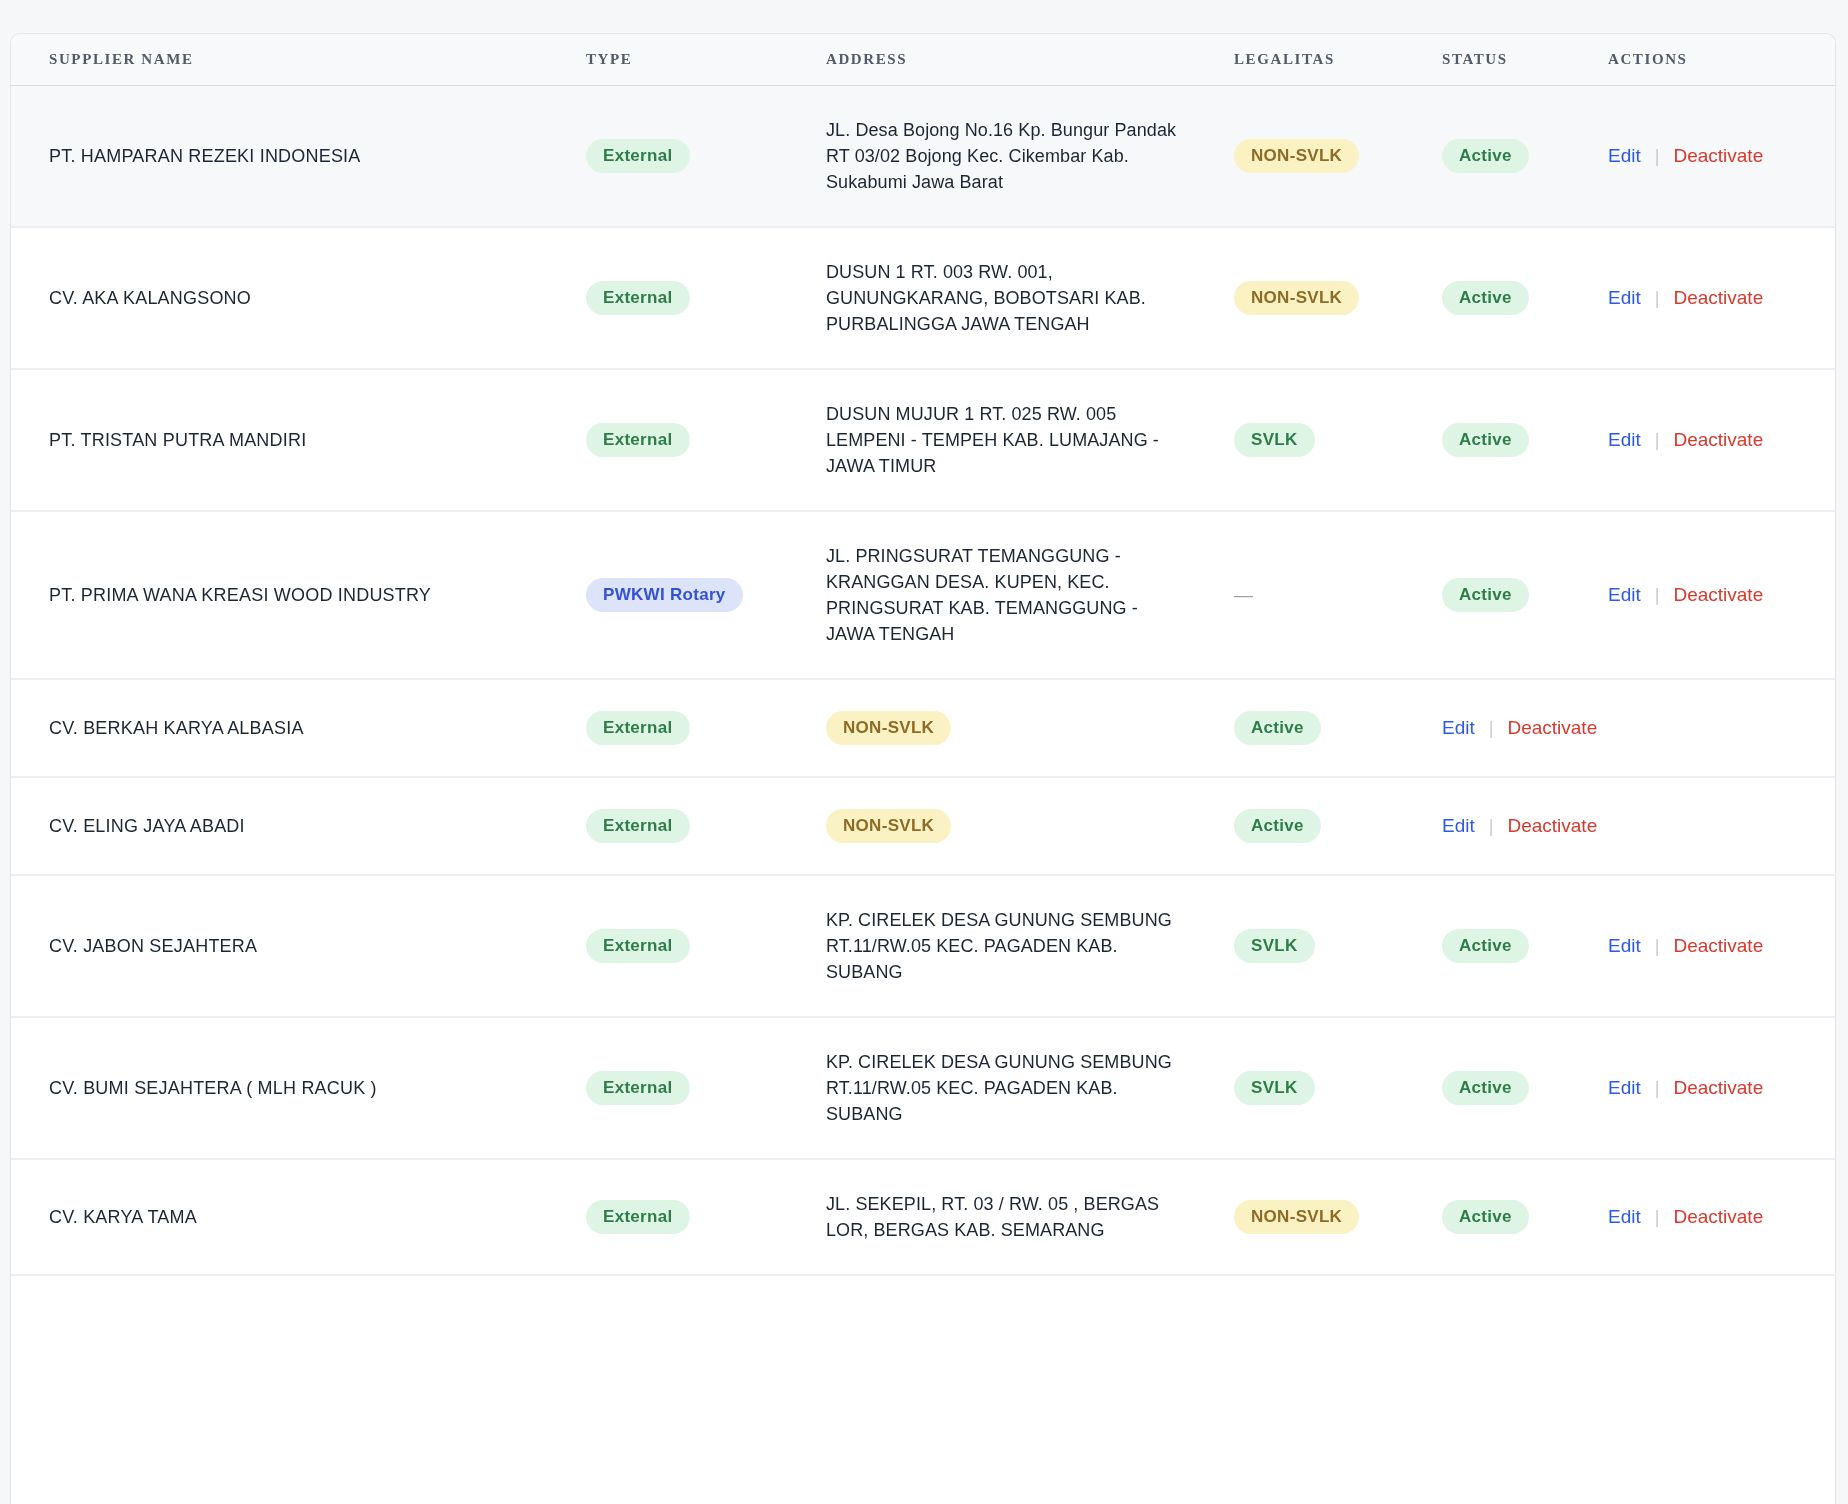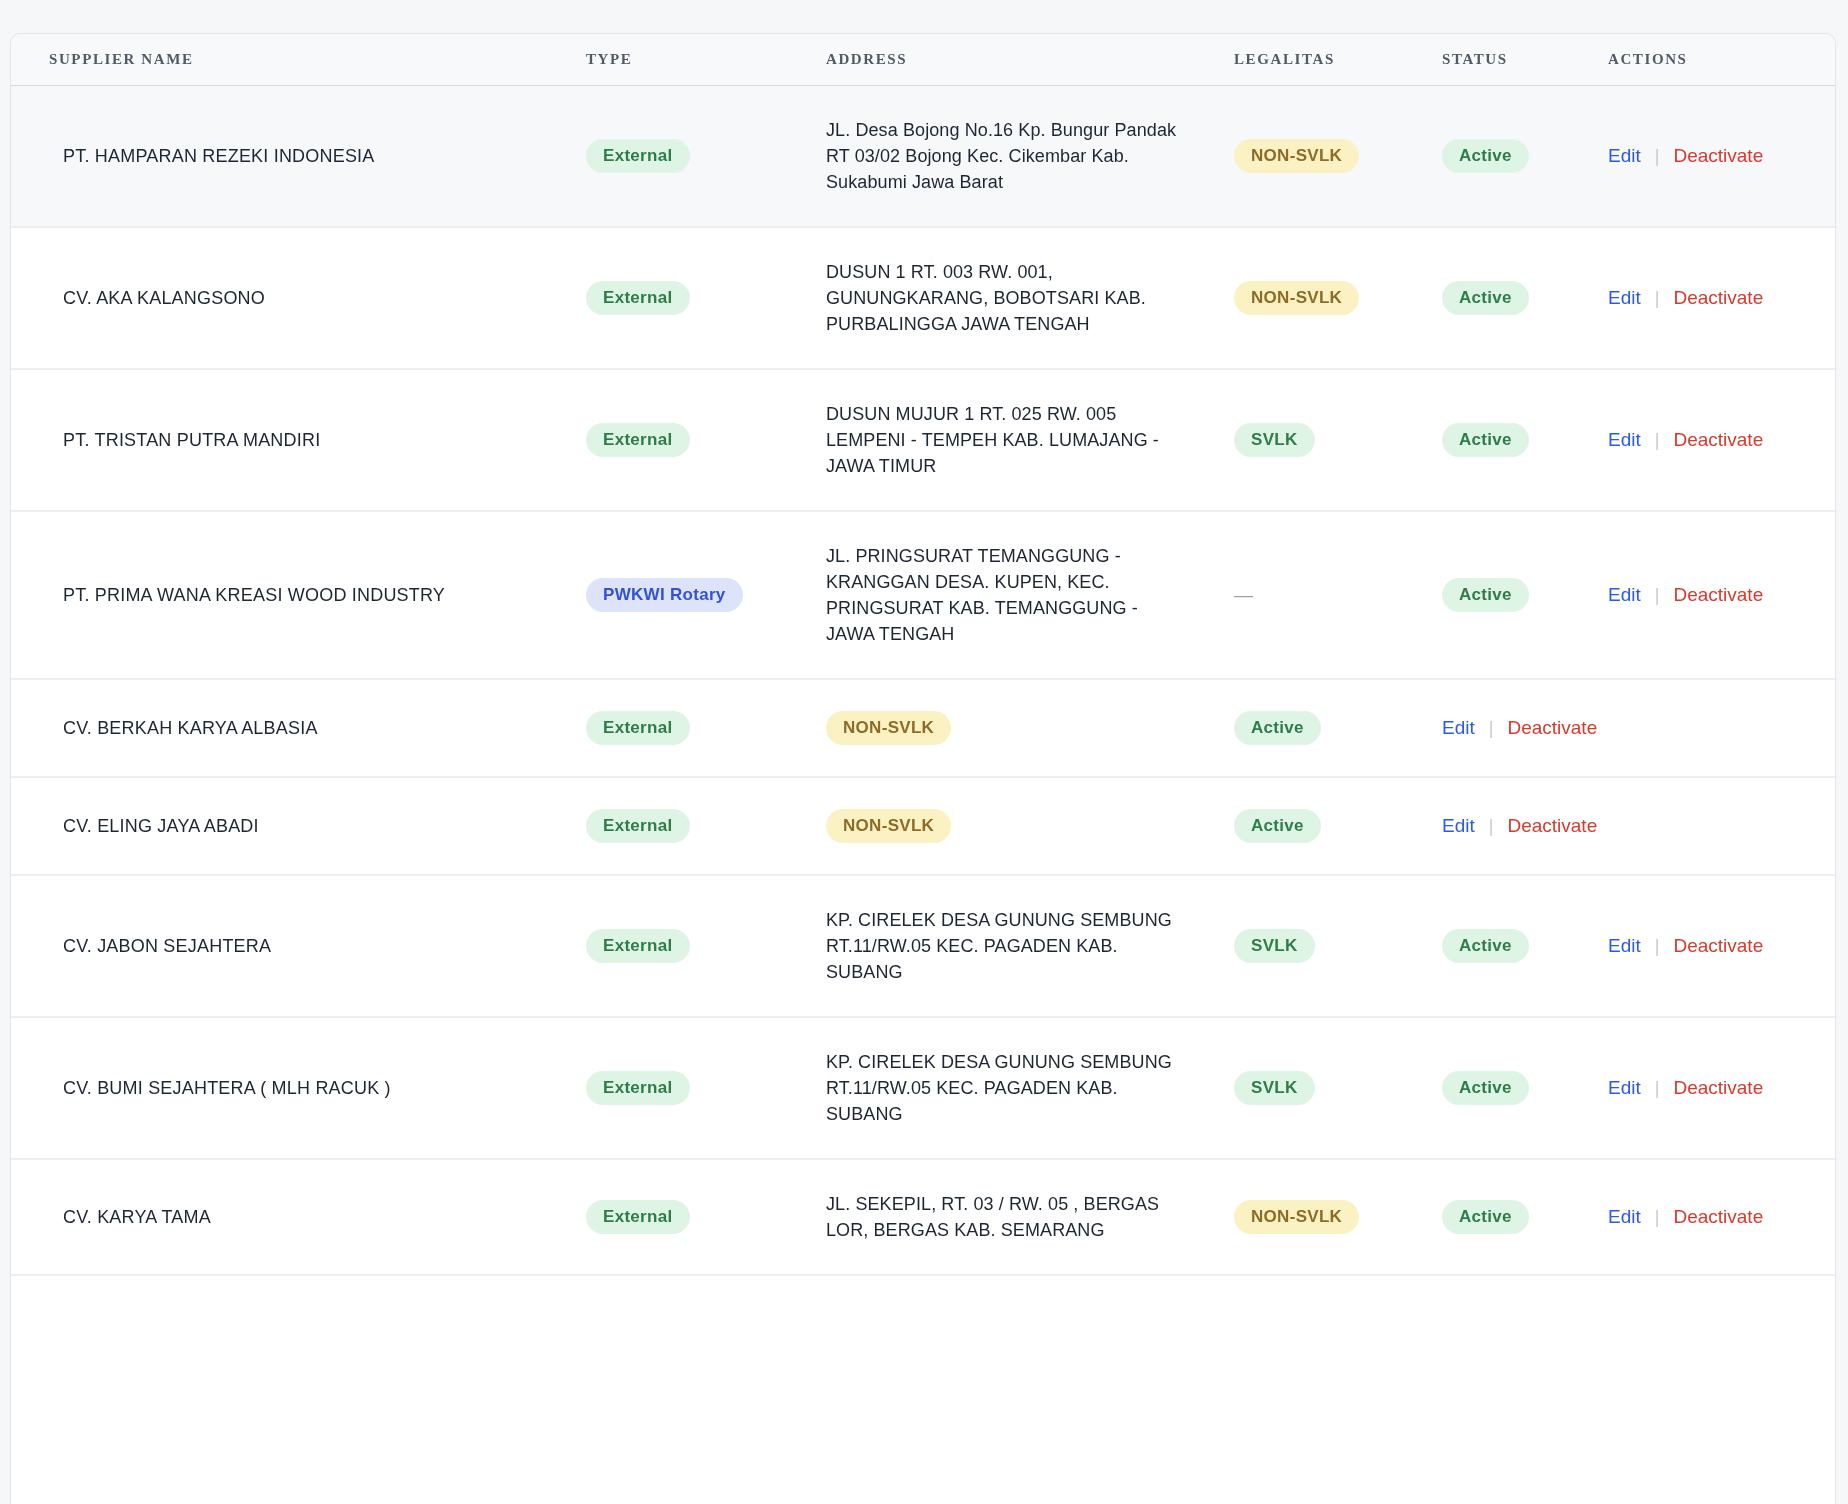--- a/index.html
+++ b/index.html
@@ -32,21 +32,21 @@
     color:var(--header-text,#515a67);
     text-transform:uppercase;white-space:nowrap;
   }
   .row{
     background:#ffffff;
     border-bottom:2px solid #eceef1;
     padding-top:31px;padding-bottom:31px;
   }
   .row.highlight{background:var(--row-hover-bg,#f7f8fa);}
   .cell{font-size:18px;color:var(--text-dark,#1d2633);}
-  .name-cell{font-weight:400;letter-spacing:.2px;padding-right:30px;margin-left:14px;}
+  .name-cell{font-weight:400;letter-spacing:.2px;padding-right:30px;}
   .address-cell{max-width:360px;line-height:26px;letter-spacing:.1px;}
   .badge{
     display:inline-block;padding:7px 17px;border-radius:19px;
     font-size:17px;font-weight:600;letter-spacing:.3px;white-space:nowrap;
   }
   .badge-green{background:var(--badge-green-bg,#def5e5);color:var(--badge-green-text,#2e7d49);text-align:right;}
   .badge-yellow{background:var(--badge-yellow-bg,#fbf2c4);color:var(--badge-yellow-text,#8f6b26);}
   .badge-blue{background:var(--badge-blue-bg,#dde4fa);color:var(--badge-blue-text,#3252d7);}
   .dash{color:var(--muted,#9aa1ab);font-size:19px;}
   .actions-cell{white-space:nowrap;}

